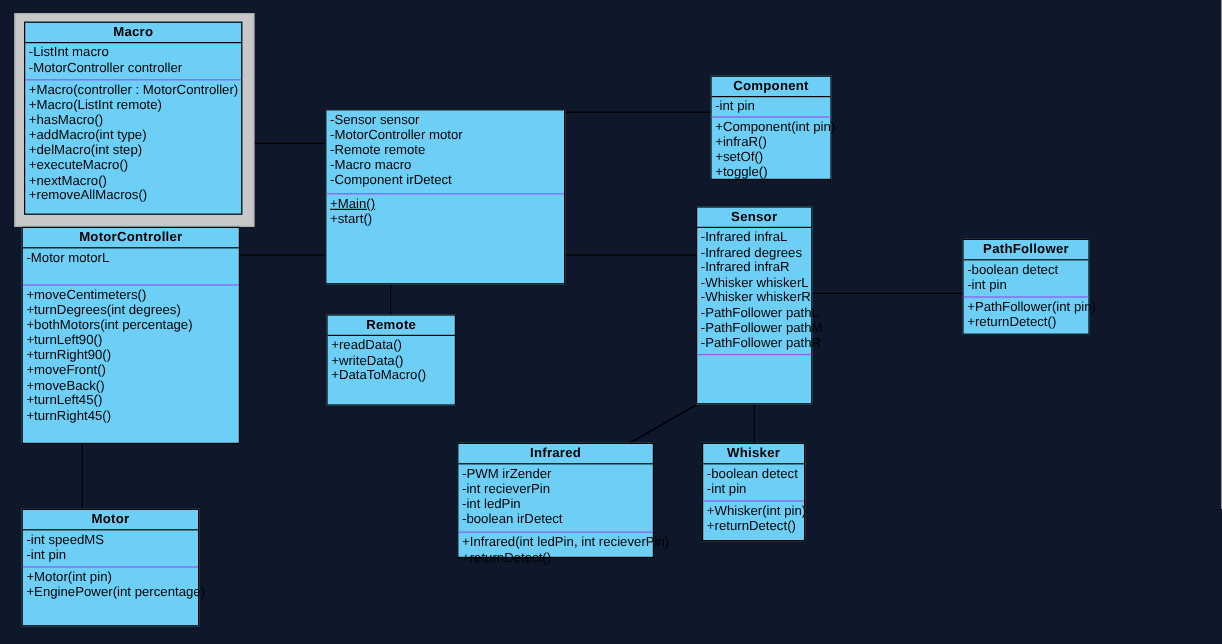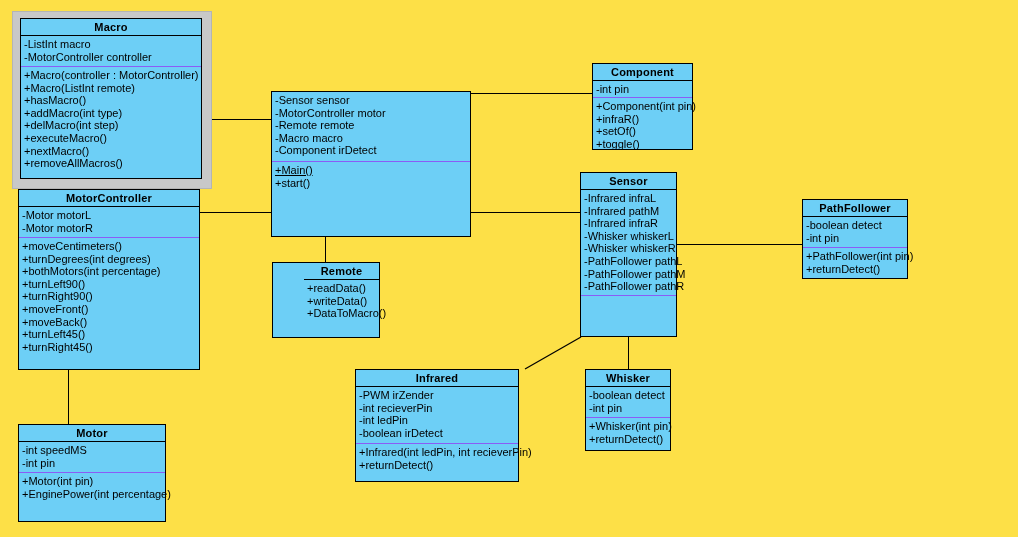--- a/index.html
+++ b/index.html
@@ -9,21 +9,21 @@
     background: #ffffff;
   }
   body {
     font-family: "Liberation Sans", sans-serif;
     -webkit-font-smoothing: none;
   }
   #canvas {
     position: relative;
     width: 1018px;
     height: 537px;
-    background: #fde047;
+    background: #0f172a;
     overflow: hidden;
   }
   
   .conn {
     position: absolute;
     background: #000000;
   }
   .conn.h { height: 1px; }
   .conn.v { width: 1px; }
   .conn-diag {
@@ -118,21 +118,20 @@
           <span class="uml-member">+delMacro(int step)</span>
           <span class="uml-member">+executeMacro()</span>
           <span class="uml-member">+nextMacro()</span>
           <span class="uml-member">+removeAllMacros()</span>
         </div>
       </div>
       <div class="uml-class" style="left: 18px; top: 189px; width: 182px; height: 181px;">
         <div class="uml-name" style="height: 17px;">MotorController</div>
         <div class="uml-section attrs" style="height: 31px;">
           <span class="uml-member">-Motor motorL</span>
-          <span class="uml-member">-Motor motorR</span>
         </div>
         <div class="uml-section ops">
           <span class="uml-member">+moveCentimeters()</span>
           <span class="uml-member">+turnDegrees(int degrees)</span>
           <span class="uml-member">+bothMotors(int percentage)</span>
           <span class="uml-member">+turnLeft90()</span>
           <span class="uml-member">+turnRight90()</span>
           <span class="uml-member">+moveFront()</span>
           <span class="uml-member">+moveBack()</span>
           <span class="uml-member">+turnLeft45()</span>
@@ -156,21 +155,21 @@
           <span class="uml-member">-MotorController motor</span>
           <span class="uml-member">-Remote remote</span>
           <span class="uml-member">-Macro macro</span>
           <span class="uml-member">-Component irDetect</span>
         </div>
         <div class="uml-section ops">
           <span class="uml-member static">+Main()</span>
           <span class="uml-member">+start()</span>
         </div>
       </div>
-      <div class="uml-class" style="left: 272px; top: 262px; width: 108px; height: 76px; padding-left: 31px;">
+      <div class="uml-class" style="left: 272px; top: 262px; width: 108px; height: 76px;">
         <div class="uml-name" style="height: 17px;">Remote</div>
         <div class="uml-section ops">
           <span class="uml-member">+readData()</span>
           <span class="uml-member">+writeData()</span>
           <span class="uml-member">+DataToMacro()</span>
         </div>
       </div>
       <div class="uml-class" style="left: 592px; top: 63px; width: 101px; height: 87px;">
         <div class="uml-name" style="height: 17px;">Component</div>
         <div class="uml-section attrs" style="height: 17px;">
@@ -180,41 +179,41 @@
           <span class="uml-member">+Component(int pin)</span>
           <span class="uml-member">+infraR()</span>
           <span class="uml-member">+setOf()</span>
           <span class="uml-member">+toggle()</span>
         </div>
       </div>
       <div class="uml-class" style="left: 580px; top: 172px; width: 97px; height: 165px;">
         <div class="uml-name" style="height: 17px;">Sensor</div>
         <div class="uml-section attrs" style="height: 106px;">
           <span class="uml-member">-Infrared infraL</span>
-          <span class="uml-member">-Infrared pathM</span>
+          <span class="uml-member">-Infrared degrees</span>
           <span class="uml-member">-Infrared infraR</span>
           <span class="uml-member">-Whisker whiskerL</span>
           <span class="uml-member">-Whisker whiskerR</span>
           <span class="uml-member">-PathFollower pathL</span>
           <span class="uml-member">-PathFollower pathM</span>
           <span class="uml-member">-PathFollower pathR</span>
         </div>
       </div>
       <div class="uml-class" style="left: 802px; top: 199px; width: 106px; height: 80px;">
         <div class="uml-name" style="height: 17px;">PathFollower</div>
         <div class="uml-section attrs" style="height: 31px;">
           <span class="uml-member">-boolean detect</span>
           <span class="uml-member">-int pin</span>
         </div>
         <div class="uml-section ops">
           <span class="uml-member">+PathFollower(int pin)</span>
           <span class="uml-member">+returnDetect()</span>
         </div>
       </div>
-      <div class="uml-class" style="left: 355px; top: 369px; width: 164px; height: 113px;">
+      <div class="uml-class" style="left: 381px; top: 369px; width: 164px; height: 96px;">
         <div class="uml-name" style="height: 17px;">Infrared</div>
         <div class="uml-section attrs" style="height: 57px;">
           <span class="uml-member">-PWM irZender</span>
           <span class="uml-member">-int recieverPin</span>
           <span class="uml-member">-int ledPin</span>
           <span class="uml-member">-boolean irDetect</span>
         </div>
         <div class="uml-section ops">
           <span class="uml-member">+Infrared(int ledPin, int recieverPin)</span>
           <span class="uml-member">+returnDetect()</span>

